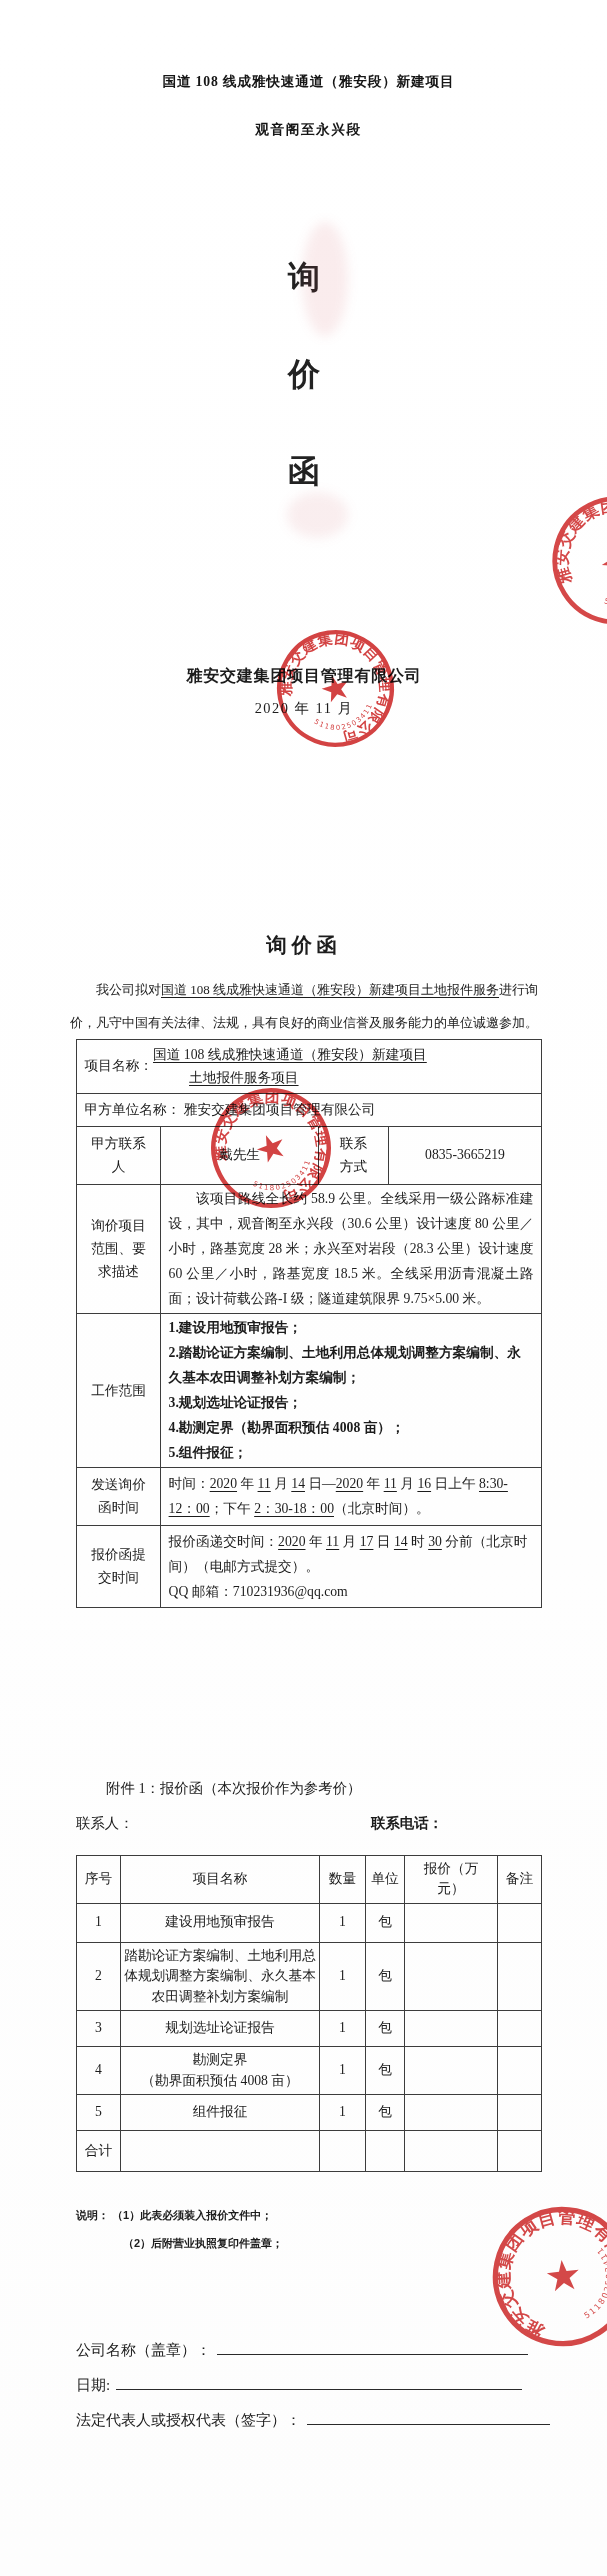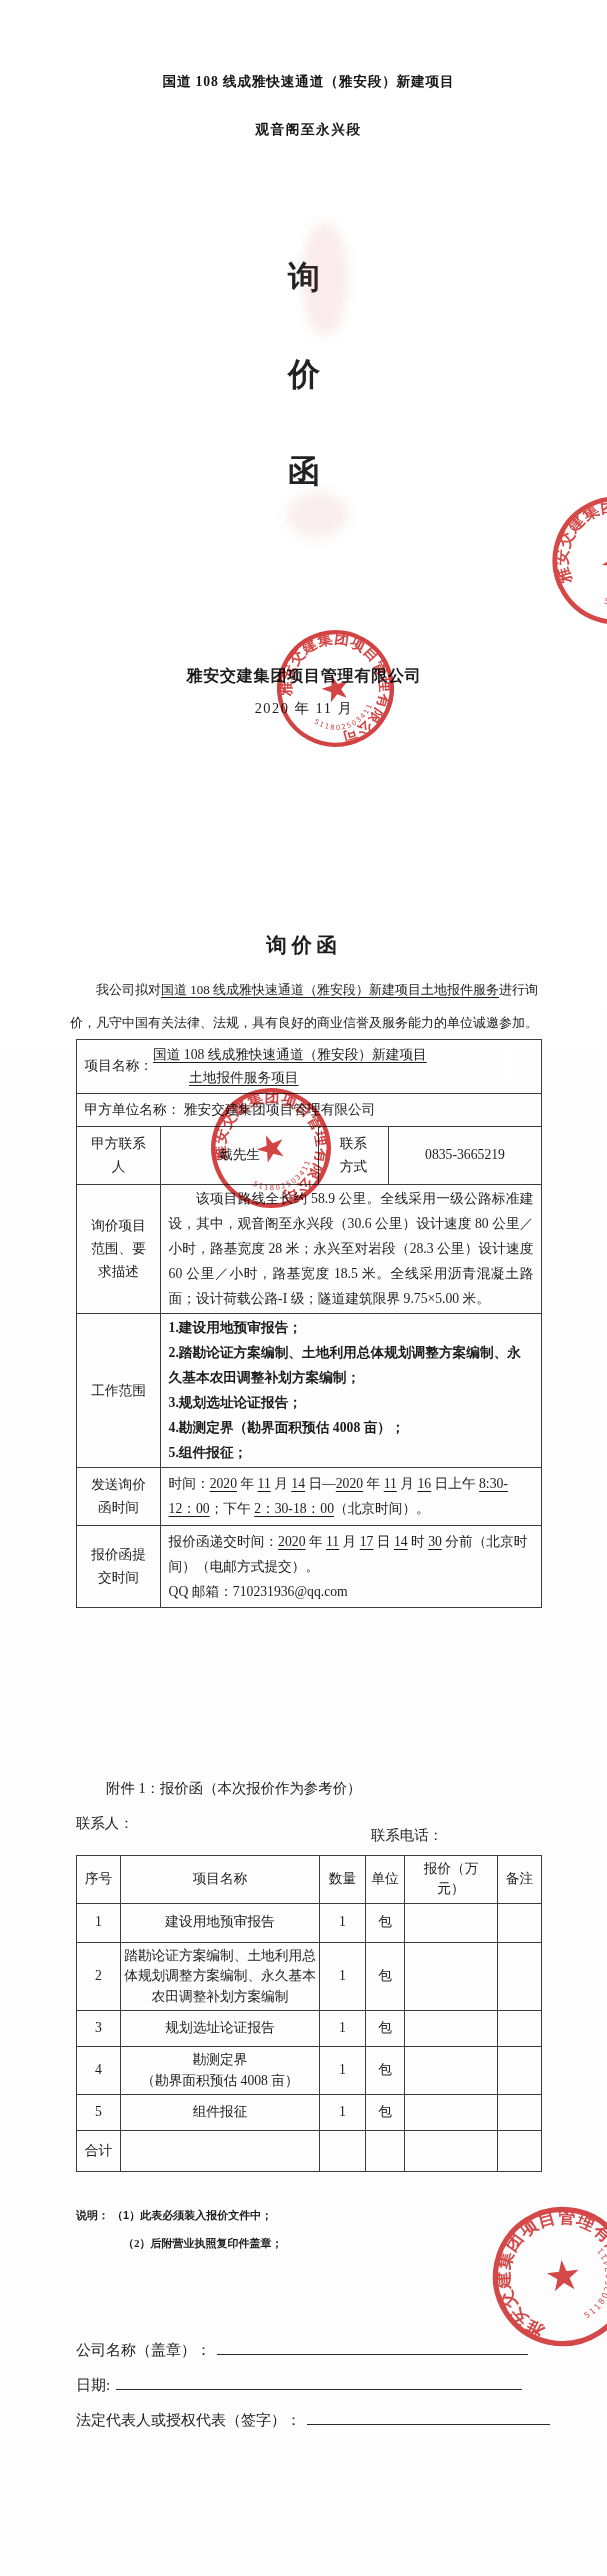--- a/index.html
+++ b/index.html
@@ -33,28 +33,28 @@
   .r1-label{white-space:nowrap;}
   .proj-val .l2{padding-left:36px;}
   .row-mid{text-align:center;}
   .scope-text{line-height:25px;text-align:justify;text-indent:2em;}
   .work-lines div{line-height:25px;font-weight:bold;}
   .seg-text{line-height:25px;}
   .cell-pad{padding:4.6px 7.6px;}
   
   .attach-title{margin:169px 0 0 99px;font-size:14.4px;line-height:23px;padding-left:7px;}
   .attach-contacts{margin:12px 0 0 76px;width:465px;font-size:14.4px;line-height:23px;position:relative;}
-  .attach-contacts .phone{position:absolute;left:295px;top:12px;}
+  .attach-contacts .phone{position:absolute;left:295px;top:0;font-weight:bold;}
   .t2{margin:20px 0 0 76px;width:465px;font-size:13.7px;}
   .t2 td,.t2 th{border:1.2px solid #3c3c3c;vertical-align:middle;text-align:center;padding:3px 3px;font-weight:normal;line-height:20.5px;}
   .t2 .narrow-h{display:inline-block;max-width:62px;}
   
   .notes{margin:32px 0 0 76px;font-size:11px;font-weight:bold;font-family:"Liberation Sans","DejaVu Sans",sans-serif;}
   .notes .n1{line-height:23px;}
-  .notes .n2{margin-top:4.6px;padding-left:47px;line-height:23px;font-family:Liberation Serif, serif;}
+  .notes .n2{margin-top:4.6px;padding-left:47px;line-height:23px;}
   .signature{margin:82px 0 0 76px;font-size:15px;}
   .sig-row{line-height:26px;margin-top:9px;white-space:nowrap;}
   .sig-row:first-child{margin-top:0;}
   .sig-line{display:inline-block;border-bottom:1.1px solid #2a2a2a;height:16.7px;vertical-align:baseline;margin-left:6px;}
   .w1{width:311px;} .w2{width:243px;} .w3{width:406px;}
   
   .seal{position:absolute;pointer-events:none;mix-blend-mode:multiply;}
   .seal svg{display:block;width:100%;height:100%;}
   #seal-top-right{left:548px;top:492px;width:137px;height:137px;transform:rotate(-32deg);opacity:.88;}
   #seal-company{left:273px;top:626px;width:125px;height:125px;transform:rotate(-16deg);opacity:.9;}

